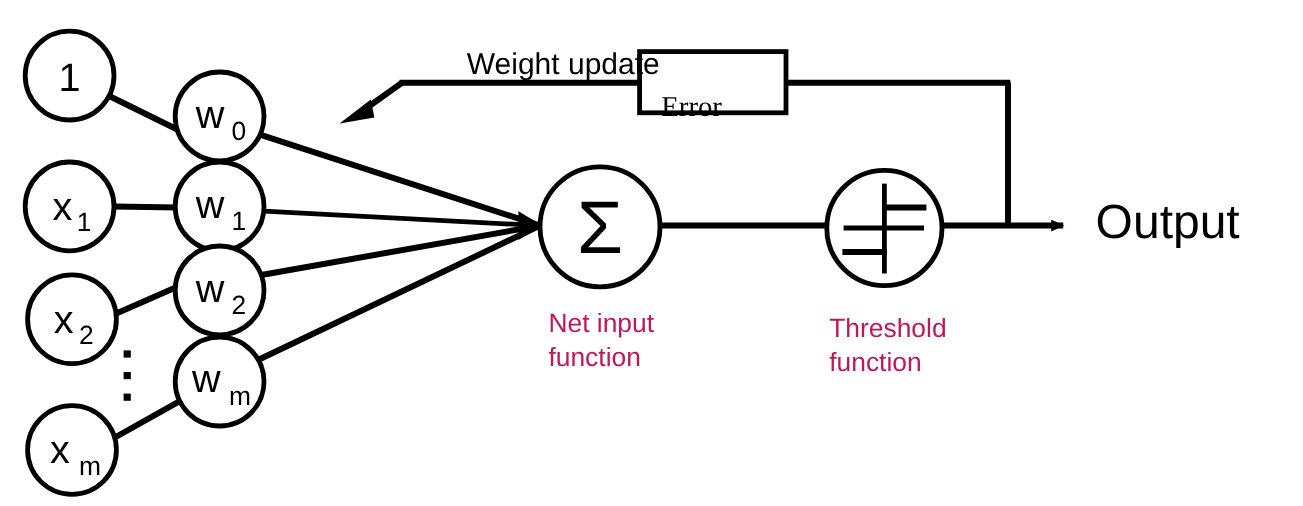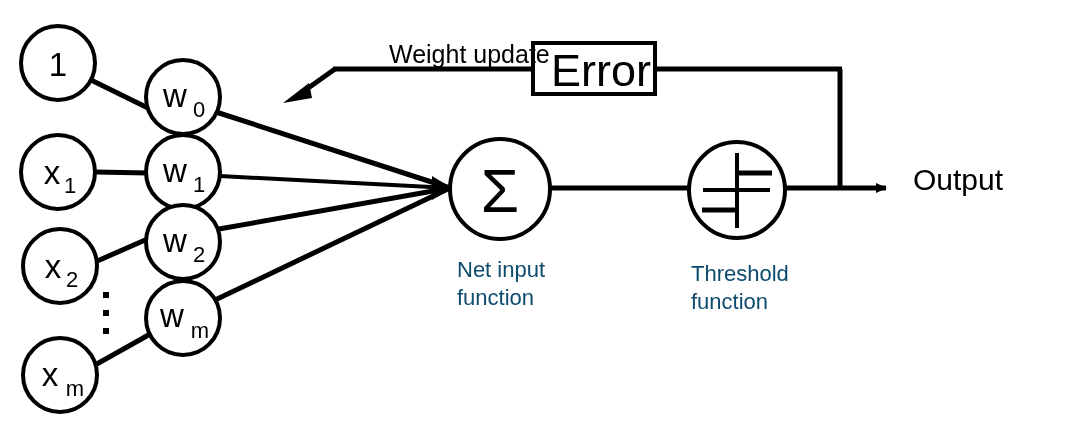--- a/index.html
+++ b/index.html
@@ -76,38 +76,39 @@
     font-size: 62px;
     fill: #000000;
     text-anchor: middle;
     dominant-baseline: central;
     font-weight: 400;
   }
   .caption-text {
     position: absolute;
     font-family: "Liberation Sans", sans-serif;
     font-size: 22px;
-    color: #0c4a6e;
+    color: #be185d;
     line-height: 1.28;
     white-space: pre-line;
     text-align: left;
   }
   .big-text {
     position: absolute;
     font-family: "Liberation Sans", sans-serif;
-    font-size: 30px;
+    font-size: 40px;
     color: #000000;
     white-space: nowrap;
   }
   .box-text {
     position: absolute;
-    font-family: Liberation Sans, sans-serif;
-    font-size: 45px;
+    font-family: Liberation Serif, serif;
+    font-size: 24px;
     color: #000000;
     white-space: nowrap;
+    margin-top: 32px;
   }
   .update-text {
     position: absolute;
     font-family: "Liberation Sans", sans-serif;
     font-size: 25px;
     color: #000000;
     white-space: nowrap;
   }
   .dots {
     position: absolute;

